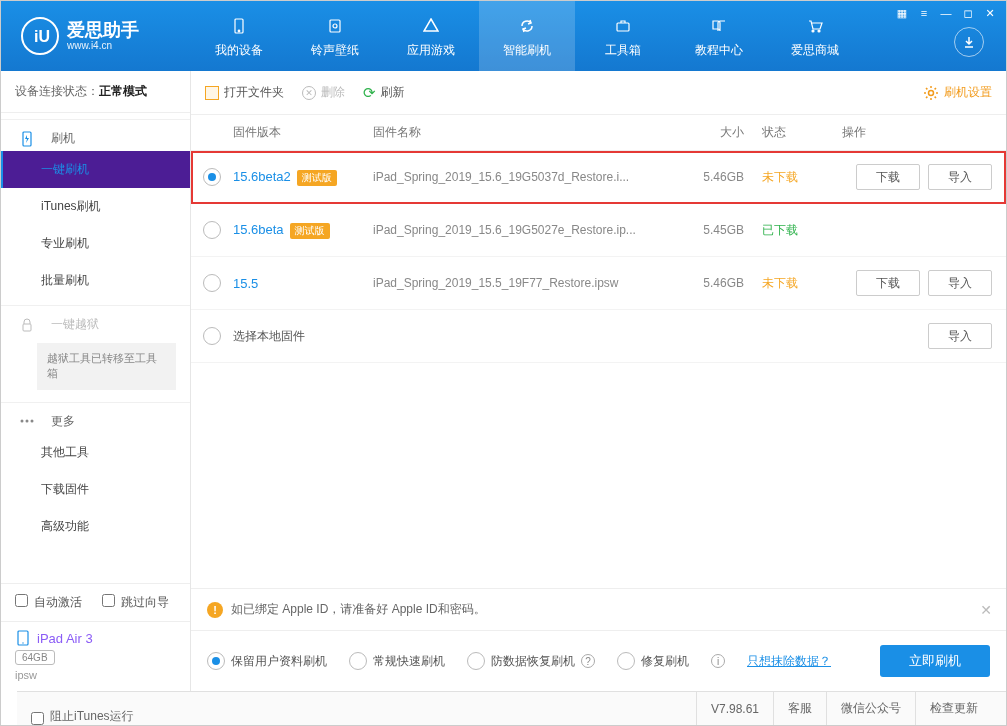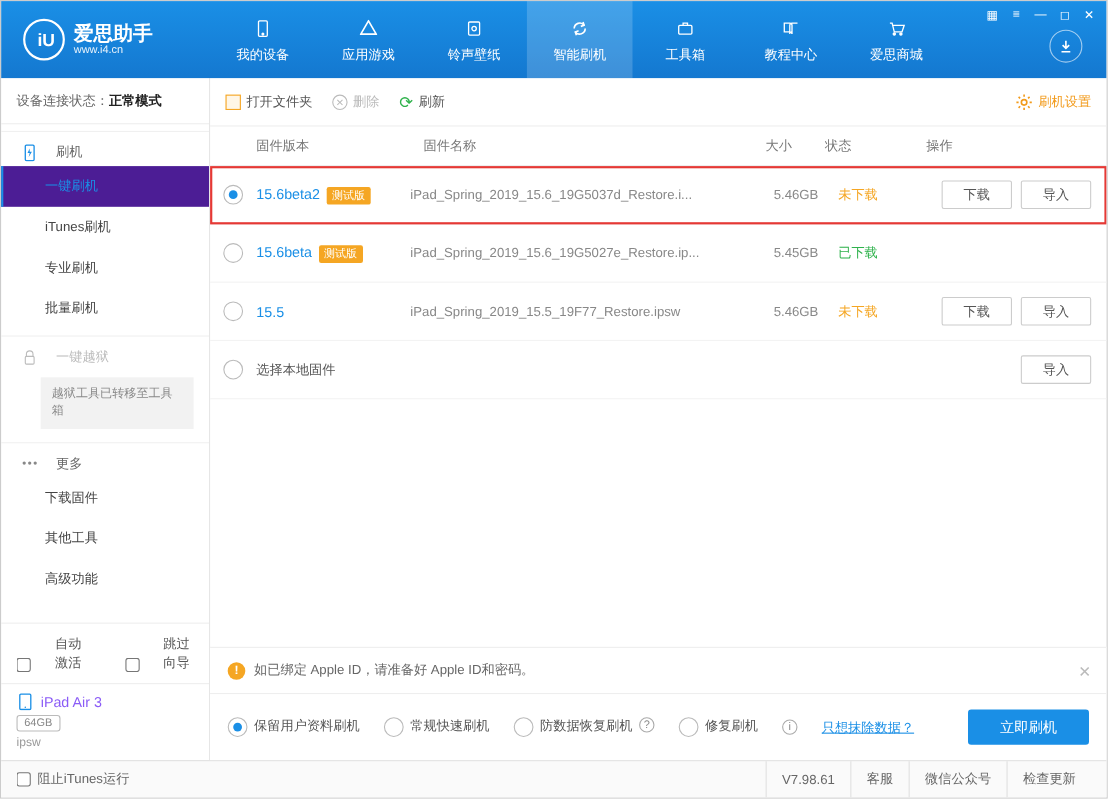--- a/index.html
+++ b/index.html
@@ -27,35 +27,35 @@
 .conn-status { padding: 12px 14px; border-bottom: 1px solid #eee; font-size: 12px; color: #666; }
 .conn-status b { color: #222; }
 
 .sb-group { padding: 10px 0 4px 18px; color: #666; display: flex; align-items: center; gap: 16px; border-top: 1px solid #f0f0f0; margin-top: 6px; }
 .sb-group:first-of-type { border-top: none; margin-top: 0; }
 .sb-item { padding: 10px 10px 10px 40px; color: #444; cursor: pointer; font-size: 12px; }
 .sb-item.active { background: #4c1d95; color: #1a8fe6; border-left: 2px solid #1a8fe6; padding-left: 38px; }
 .sb-note { margin: 6px 14px 6px 36px; padding: 8px 10px; background: #f2f2f2; color: #888; font-size: 11px; line-height: 1.4; }
 
 .sb-footer { margin-top: auto; border-top: 1px solid #eee; }
-.sb-check { padding: 10px 14px; display: flex; align-items: flex-end; gap: 22px; color: #555; }
+.sb-check { padding: 10px 14px; display: flex; align-items: flex-start; gap: 6px; color: #555; }
 .sb-check input { width: 13px; height: 13px; }
 .device-card { padding: 8px 14px 10px; border-top: 1px solid #eee; }
 .device-name { color: #8b5cf6; font-size: 13px; display: flex; align-items: center; gap: 6px; }
 .badge-cap { display: inline-block; border: 1px solid #bbb; color: #888; font-size: 10px; padding: 1px 6px; border-radius: 3px; margin-top: 4px; }
 .device-type { color: #999; font-size: 11px; margin-top: 4px; }
 
 .content { flex: 1; display: flex; flex-direction: column; position: relative; }
 .toolbar { height: 44px; border-bottom: 1px solid #eee; display: flex; align-items: center; padding: 0 14px; gap: 18px; color: #555; }
 .tb-btn { display: flex; align-items: center; gap: 5px; cursor: pointer; }
 .tb-btn.disabled { color: #bbb; cursor: default; }
 .tb-spacer { flex: 1; }
 .tb-set { color: #f29b1c; display: flex; align-items: center; gap: 5px; cursor: pointer; }
 
-.thead { height: 36px; display: flex; align-items: center; border-bottom: 1px solid #eee; padding: 0 14px 0 42px; color: #777; font-size: 12px; gap: 12px; }
+.thead { height: 36px; display: flex; align-items: center; border-bottom: 1px solid #eee; padding: 0 14px 0 42px; color: #777; font-size: 12px; }
 .col-ver { width: 140px; }
 .col-name { flex: 1; }
 .col-size { width: 80px; text-align: right; padding-right: 18px; }
 .col-stat { width: 80px; }
 .col-op { width: 150px; }
 
 .fw-row { height: 53px; display: flex; align-items: center; padding: 0 14px 0 12px; border-bottom: 1px solid #f3f3f3; position: relative; }
 .fw-row.hl { outline: 2px solid #e53935; outline-offset: -2px; }
 .radio { width: 18px; height: 18px; border: 1px solid #bbb; border-radius: 50%; display: flex; align-items: center; justify-content: center; margin-right: 12px; cursor: pointer; }
 .radio.on::after { content: ""; width: 8px; height: 8px; background: #1a8fe6; border-radius: 50%; }
@@ -66,27 +66,27 @@
 .stat-und { color: #f5a623; }
 .stat-dl { color: #2fb24c; }
 .btn { width: 64px; height: 26px; border: 1px solid #ccc; background: #fff; color: #555; border-radius: 2px; cursor: pointer; font-size: 12px; }
 .btn + .btn { margin-left: 8px; }
 
 .bottom-panel { position: absolute; left: 0; right: 0; bottom: 0; border-top: 1px solid #eee; background: #fff; }
 .alert-row { padding: 12px 16px; display: flex; align-items: center; gap: 8px; color: #666; border-bottom: 1px solid #eee; position: relative; }
 .alert-ico { width: 16px; height: 16px; border-radius: 50%; background: #f5a623; color: #fff; display: flex; align-items: center; justify-content: center; font-size: 11px; font-weight: bold; }
 .alert-x { position: absolute; right: 14px; color: #bbb; cursor: pointer; font-size: 14px; }
 .mode-row { padding: 14px 16px; display: flex; align-items: center; gap: 22px; }
-.mode-opt { display: flex; align-items: flex-start; gap: 6px; color: #555; cursor: pointer; }
+.mode-opt { display: flex; align-items: center; gap: 6px; color: #555; cursor: pointer; }
 .mode-opt .radio { margin-right: 0; }
 .link-warn { color: #1a8fe6; text-decoration: underline; font-size: 12px; cursor: pointer; }
 .info-ico { width: 14px; height: 14px; border: 1px solid #aaa; border-radius: 50%; display: flex; align-items: center; justify-content: center; font-size: 10px; color: #888; cursor: pointer; }
 .flash-btn { margin-left: auto; width: 110px; height: 32px; background: #1a8fe6; color: #fff; border: none; border-radius: 3px; font-size: 13px; cursor: pointer; }
 
-.statusbar { height: 34px; border-top: 1px solid #e0e0e0; display: flex; align-items: center; padding: 0 14px; font-size: 12px; color: #666; background: #fafafa; }
+.statusbar { height: 34px; border-top: 1px solid #e0e0e0; display: flex; align-items: flex-end; padding: 0 14px; font-size: 12px; color: #666; background: #fafafa; margin-left: 16px; }
 .statusbar .sp { flex: 1; }
 .statusbar .seg { padding: 0 14px; border-left: 1px solid #e0e0e0; height: 100%; display: flex; align-items: center; cursor: pointer; }
 .ic16 { width: 16px; height: 16px; }
 .square { width: 14px; height: 14px; border: 1px solid #f5a623; background: #fff6e6; }
 .circle-x { width: 14px; height: 14px; border: 1px solid #bbb; border-radius: 50%; display: flex; align-items: center; justify-content: center; font-size: 9px; color: #bbb; }
 .refr { color: #2fb24c; font-size: 15px; }
 </style>
 </head>
 <body>
 
@@ -108,34 +108,34 @@
         <span class="ico">
           <svg class="ic16" viewBox="0 0 16 16" fill="none" stroke="#fff" stroke-width="1.2">
             <rect x="4" y="1" width="8" height="14" rx="1"></rect>
             <circle cx="8" cy="13" r=".8" fill="#fff"></circle>
           </svg>
         </span>
         <span class="lbl">我的设备</span>
       </div>
     <div class="topnav-item">
         <span class="ico">
+          <svg class="ic16" viewBox="0 0 16 16" fill="none" stroke="#fff" stroke-width="1.2">
+            <rect x="3" y="2" width="10" height="12" rx="1"></rect>
+            <circle cx="8" cy="8" r="2"></circle>
+          </svg>
+        </span>
+        <span class="lbl">铃声壁纸</span>
+      </div>
+    <div class="topnav-item">
+        <span class="ico">
           <svg class="ic16" viewBox="0 0 16 16" fill="#fff">
             <path d="M8 1l7 12H1z" fill="none" stroke="#fff" stroke-width="1.5"></path>
           </svg>
         </span>
         <span class="lbl">应用游戏</span>
-      </div>
-    <div class="topnav-item">
-        <span class="ico">
-          <svg class="ic16" viewBox="0 0 16 16" fill="none" stroke="#fff" stroke-width="1.2">
-            <rect x="3" y="2" width="10" height="12" rx="1"></rect>
-            <circle cx="8" cy="8" r="2"></circle>
-          </svg>
-        </span>
-        <span class="lbl">铃声壁纸</span>
       </div>
     <div class="topnav-item active">
         <span class="ico">
           <svg class="ic16" viewBox="0 0 16 16" fill="none" stroke="#fff" stroke-width="1.5">
             <path d="M3 8a5 5 0 0 1 9-3M13 8a5 5 0 0 1-9 3"></path>
             <path d="M11 2l1 3-3 1M5 14l-1-3 3-1"></path>
           </svg>
         </span>
         <span class="lbl">智能刷机</span>
       </div>
@@ -207,22 +207,22 @@
     <div class="sb-note">越狱工具已转移至工具箱</div>
 
     <div class="sb-group">
       <svg class="ic16" viewBox="0 0 16 16">
           <circle cx="3" cy="8" r="1.5" fill="#888"></circle>
           <circle cx="8" cy="8" r="1.5" fill="#888"></circle>
           <circle cx="13" cy="8" r="1.5" fill="#888"></circle>
         </svg>
       <span>更多</span>
     </div>
+    <div class="sb-item">其他工具</div>
     <div class="sb-item">下载固件</div>
-    <div class="sb-item">其他工具</div>
     <div class="sb-item">高级功能</div>
 
     <div class="sb-footer">
       <div class="sb-check">
         <input type="checkbox" style="">
         <span>自动激活</span>
         <input type="checkbox" style="margin-left: 14px;">
         <span>跳过向导</span>
       </div>
       <div class="device-card">

